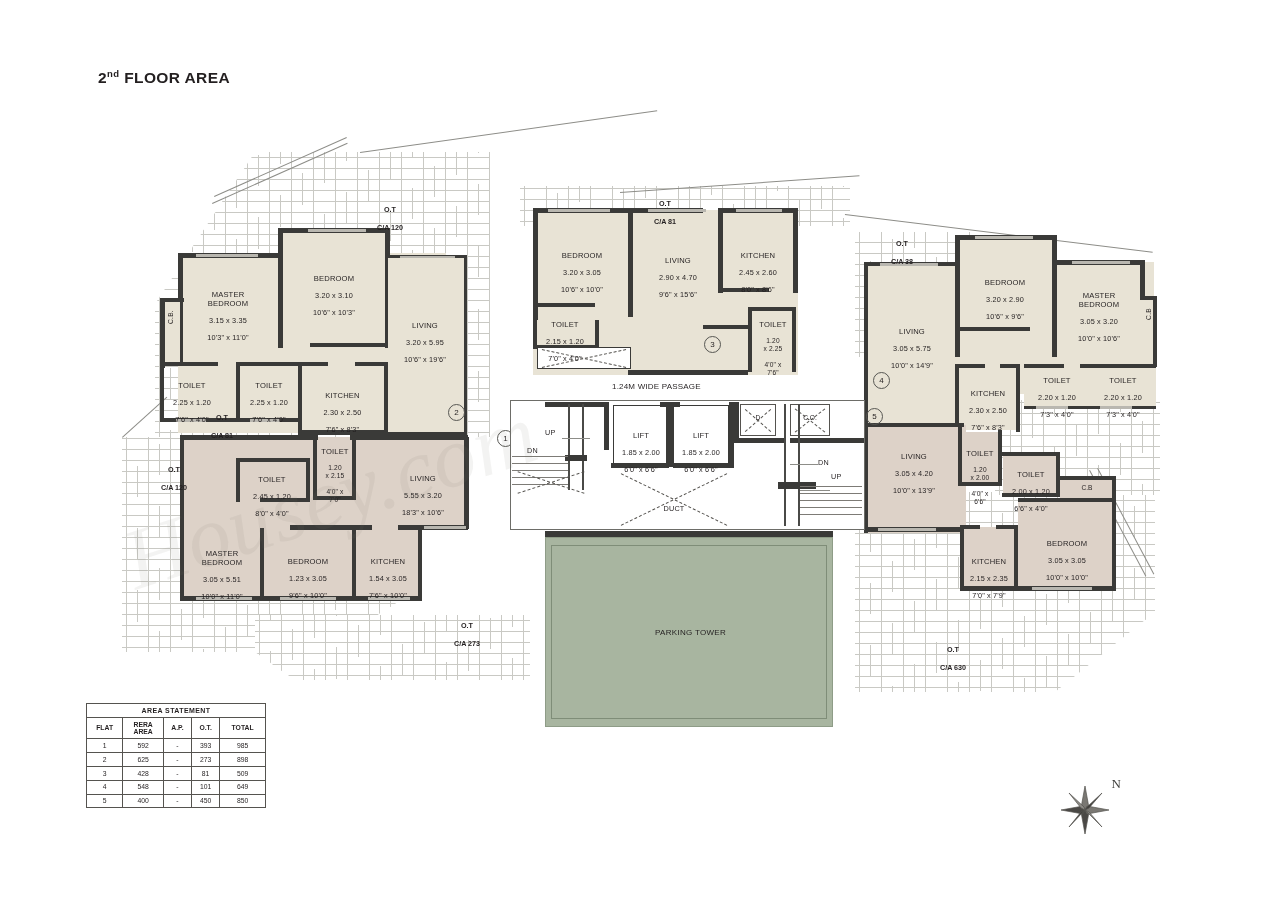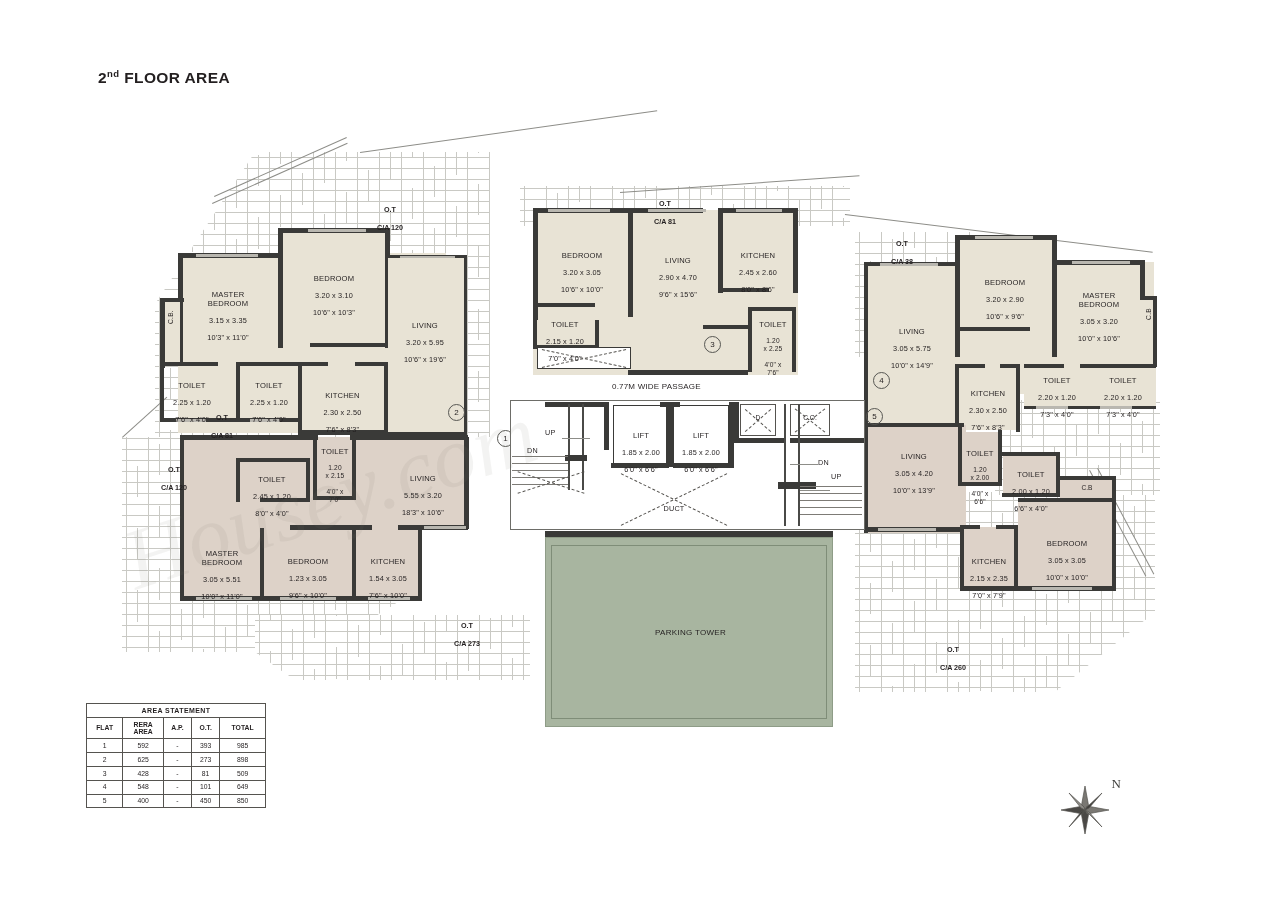--- a/index.html
+++ b/index.html
@@ -513,21 +513,21 @@
       <i style="top:7px"></i>
       <i style="top:14px"></i>
       <i style="top:21px"></i>
       <i style="top:28px"></i>
   </div>
   <div class="updn" style="left:818px;top:458px;">DN</div>
   <div class="updn" style="left:831px;top:472px;">UP</div>
   <div class="hairline" style="left:790px;top:464px;width:28px;height:1px;"></div>
   <div class="hairline" style="left:800px;top:490px;width:30px;height:1px;"></div>
 
-  <div class="passage" style="left:612px;top:382px;">0.77M WIDE PASSAGE</div>
+  <div class="passage" style="left:612px;top:382px;">1.24M WIDE PASSAGE</div>
 
   <div class="unit fill-green" style="left:545px;top:537px;width:288px;height:190px;border:1px solid #8e9c87;box-sizing:border-box;"></div>
   <div class="outline" style="left:551px;top:545px;width:276px;height:174px;border-color:#7f8d78;background:transparent;"></div>
   <div class="wall" style="left:545px;top:531px;width:288px;height:6px;"></div>
   <div class="park-lbl" style="left:655px;top:628px;">PARKING TOWER</div>
 
   <div class="ot" style="left:350px;top:196px;width:80px;">
     <div>O.T</div>
     <div>C/A 120</div>
   </div>
@@ -546,21 +546,21 @@
   <div class="ot" style="left:134px;top:456px;width:80px;">
     <div>O.T</div>
     <div>C/A 120</div>
   </div>
   <div class="ot" style="left:422px;top:612px;width:90px;">
     <div>O.T</div>
     <div>C/A 273</div>
   </div>
   <div class="ot" style="left:908px;top:636px;width:90px;">
     <div>O.T</div>
-    <div>C/A 260</div>
+    <div>C/A 630</div>
   </div>
 
   <div id="wm">Housey.com</div>
 
   <table id="areatable">
     <thead>
       <tr>
           <th class="hdr" colspan="5">AREA STATEMENT</th>
         </tr>
       <tr>

